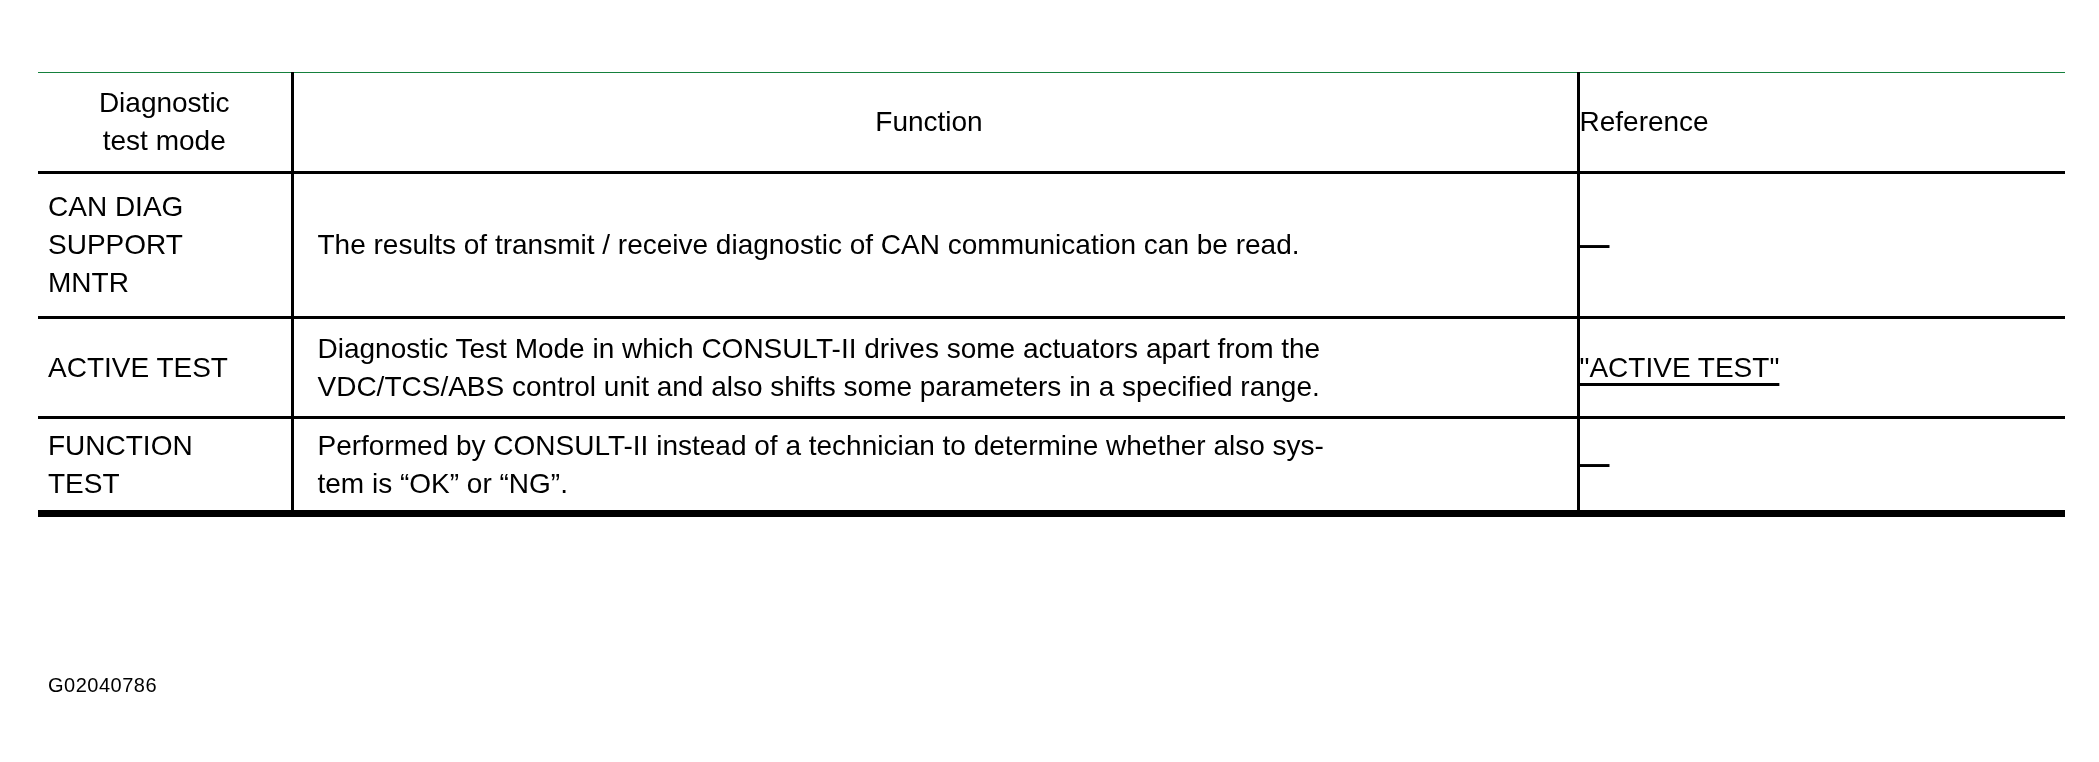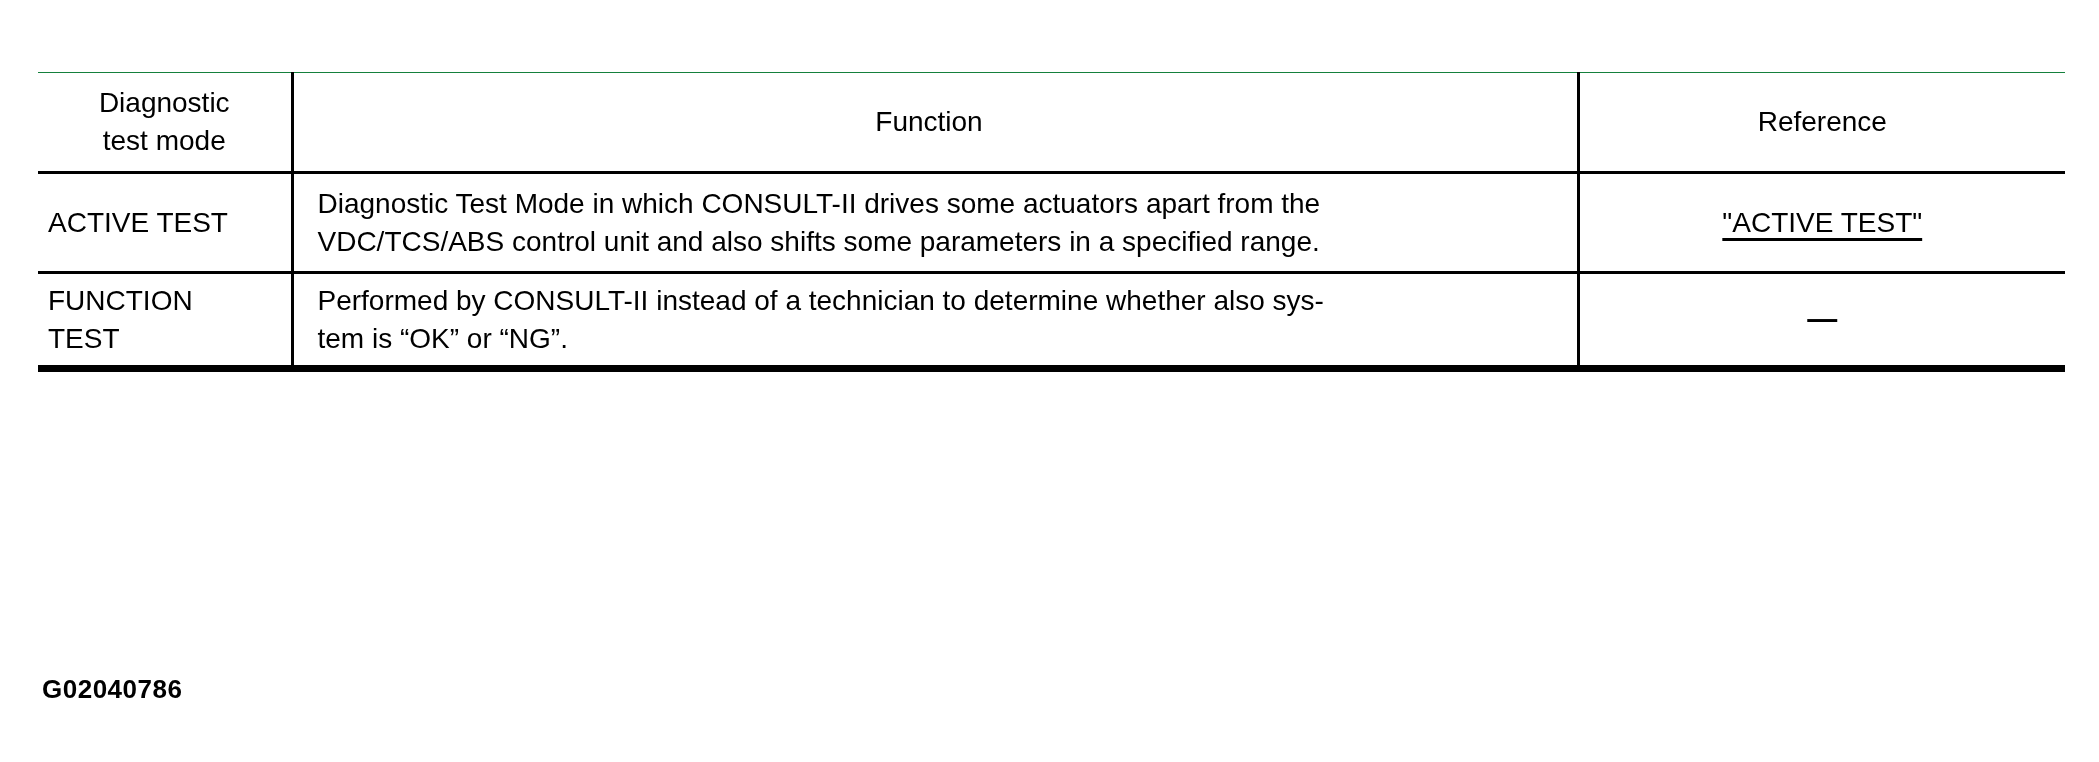--- a/index.html
+++ b/index.html
@@ -44,45 +44,45 @@
     white-space: pre-line;
   }
   .diag-table .c-func {
     border-right: 3px solid #000;
     text-align: left;
     padding-left: 24px;
     padding-right: 12px;
     white-space: pre-line;
   }
   .diag-table .c-ref {
-    text-align: center;
+    text-align: left;
     margin-left: 39px;
   }
   .diag-table th.c-mode,
   .diag-table th.c-func {
     text-align: center;
     padding-left: 0;
     white-space: pre-line;
   }
   .dash {
     font-weight: bold;
     font-size: 30px;
   }
   .ref-link {
     text-decoration: underline;
     text-decoration-thickness: 3px;
     text-underline-offset: 6px;
     cursor: pointer;
   }
   .figure-caption {
     position: absolute;
-    left: 42px;
+    left: 48px;
     top: 674px;
-    font-size: 26px;
-    font-weight: bold;
+    font-size: 20px;
+    font-weight: normal;
     letter-spacing: 0.5px;
   }
 </style>
 </head>
 <body>
 
 <div class="page">
 
   <table class="diag-table">
     <colgroup>
@@ -92,20 +92,27 @@
     </colgroup>
     <thead>
       <tr style="height:100px">
         <th class="c-mode">Diagnostic
 test mode</th>
         <th class="c-func">Function</th>
         <th class="c-ref">Reference</th>
       </tr>
     </thead>
     <tbody>
+      <tr style="height:145px">
+        <td class="c-mode">CAN DIAG
+SUPPORT
+MNTR</td>
+        <td class="c-func">The results of transmit / receive diagnostic of CAN communication can be read.</td>
+        <td class="c-ref"><span class="dash">—</span></td>
+      </tr>
       <tr style="height:100px">
         <td class="c-mode">ACTIVE TEST</td>
         <td class="c-func">Diagnostic Test Mode in which CONSULT-II drives some actuators apart from the
 VDC/TCS/ABS control unit and also shifts some parameters in a specified range.</td>
         <td class="c-ref"><span class="ref-link">"ACTIVE TEST"</span></td>
       </tr>
       <tr style="height:96px">
         <td class="c-mode">FUNCTION
 TEST</td>
         <td class="c-func">Performed by CONSULT-II instead of a technician to determine whether also sys-

